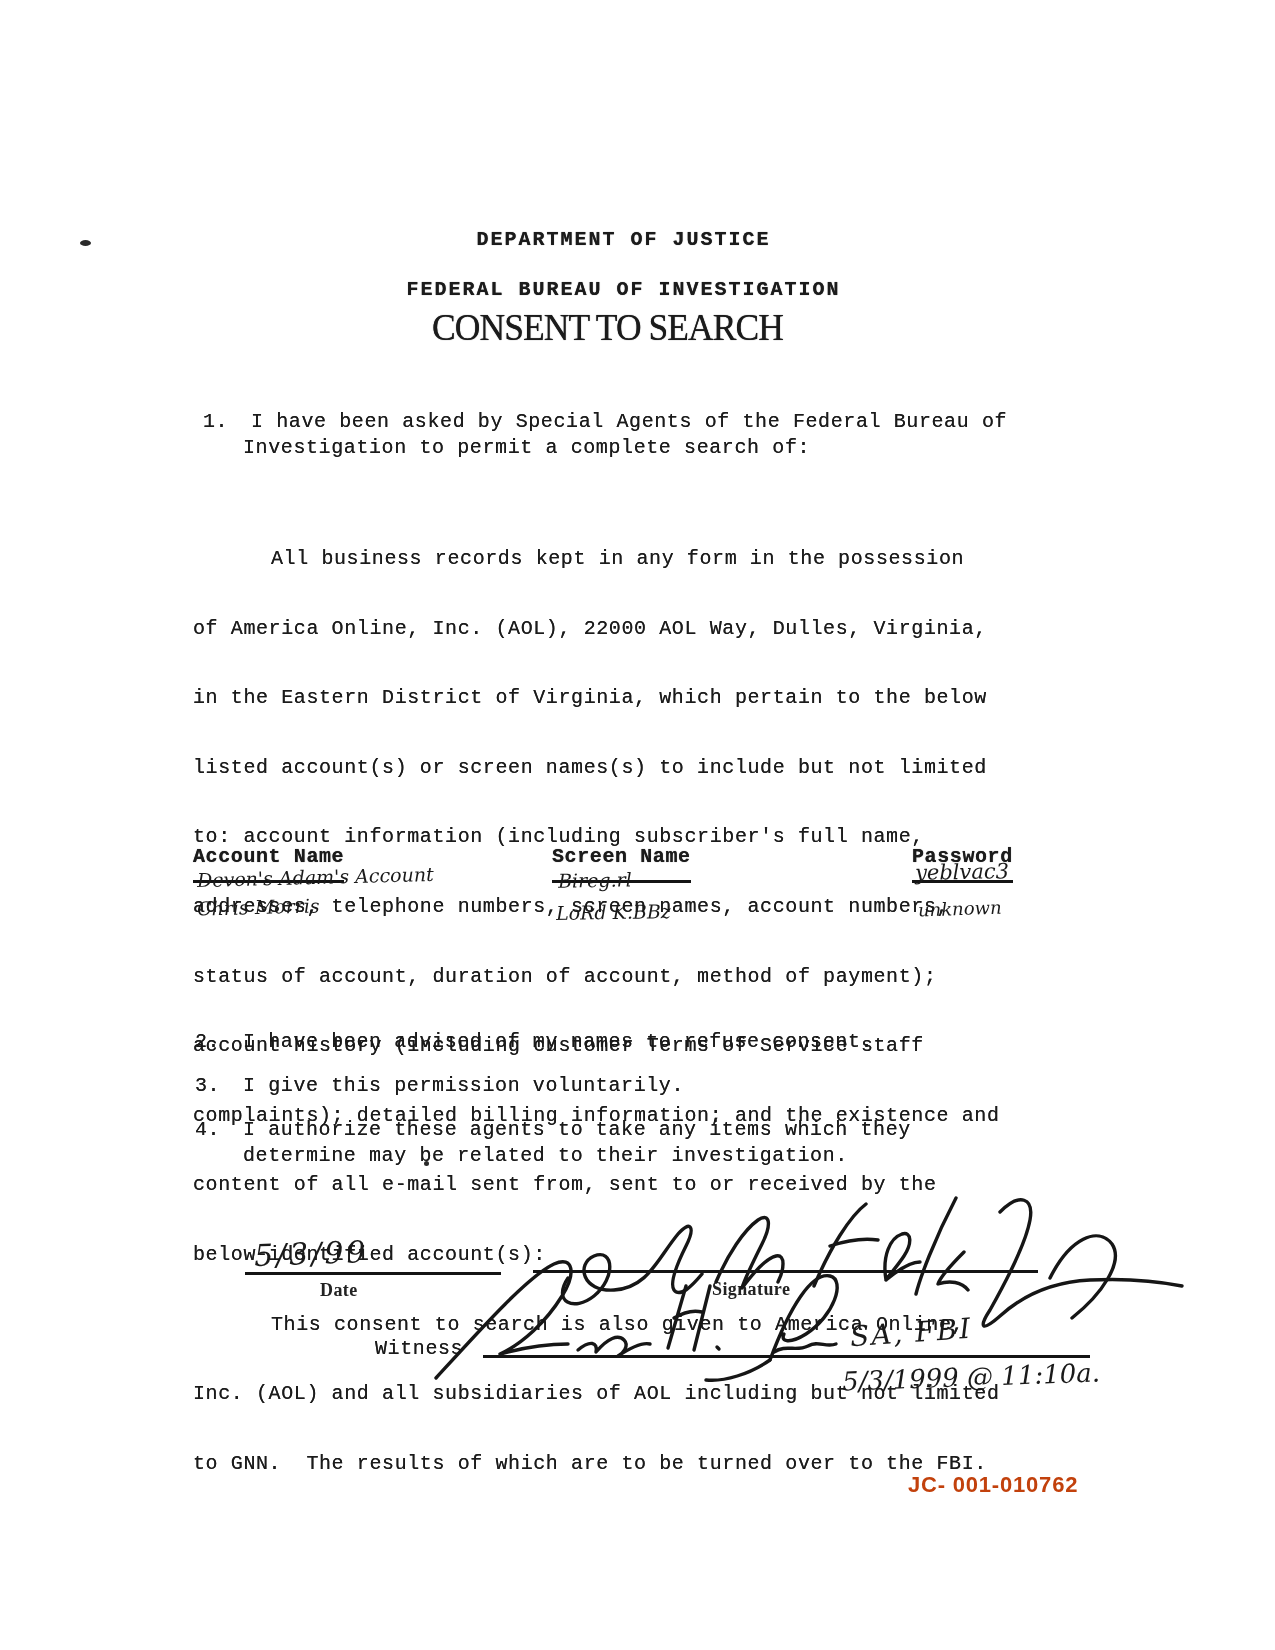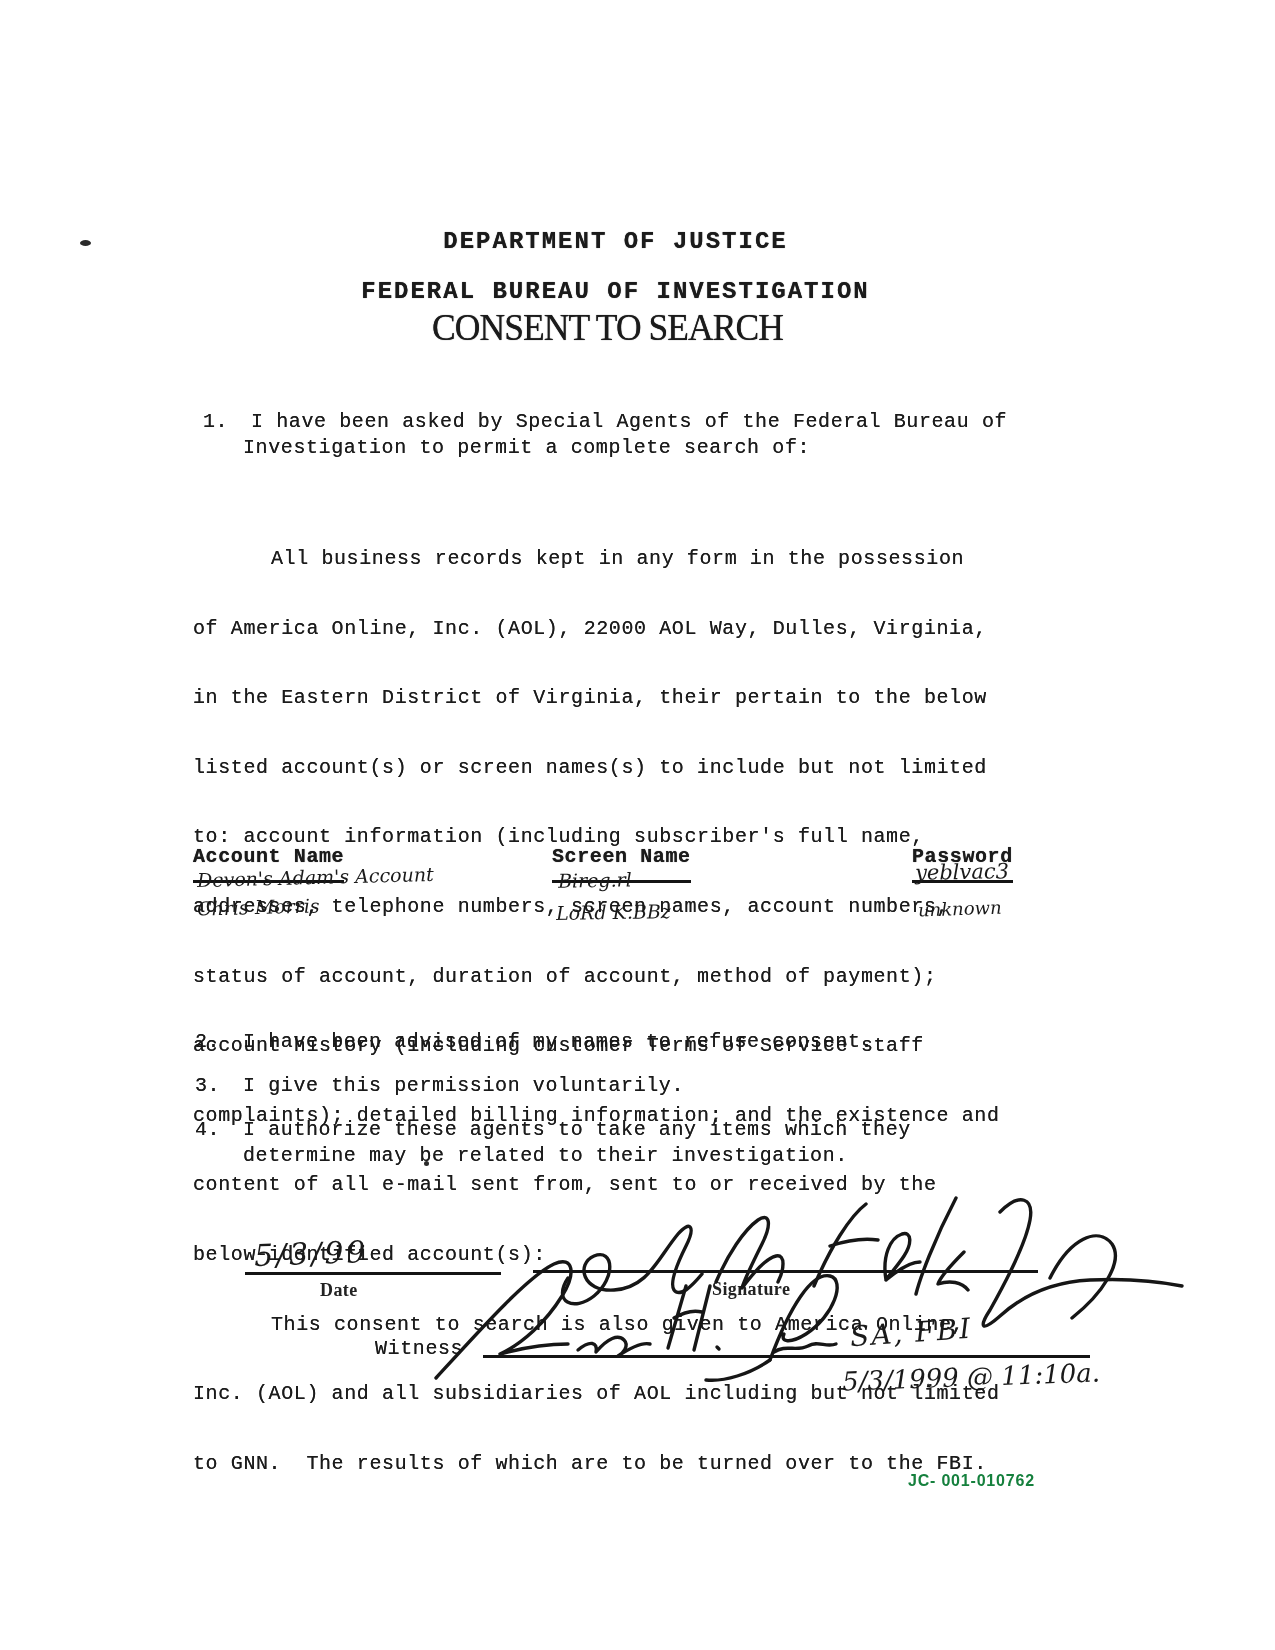--- a/index.html
+++ b/index.html
@@ -13,22 +13,22 @@
     font-family:"Liberation Mono", monospace;
   }
   .typ{
     font-family:"Liberation Mono", monospace;
     font-size:20px;
     letter-spacing:0.6px;
     white-space:pre;
     text-shadow:0 0 0.6px rgba(20,20,20,0.85);
   }
   .hdr{
-    position:absolute;left:8px;width:1215px;text-align:center;
-    font-weight:bold;letter-spacing:2px;font-size:24px;
+    position:absolute;left:16px;width:1215px;text-align:center;
+    font-weight:bold;letter-spacing:2px;font-size:20px;
     font-family:"Liberation Mono", monospace;
     text-shadow:0 0 0.7px rgba(10,10,10,0.9);
     white-space:pre;
   }
   .title{
     position:absolute;left:0;width:1215px;top:306px;text-align:center;
     font-family:"Liberation Serif", serif;
     font-size:37px;letter-spacing:-1px;
     transform:scaleX(0.96);
     text-shadow:0 0 0.8px rgba(10,10,10,0.9);
@@ -57,21 +57,21 @@
   .sig-line{position:absolute;height:3px;background:#141414;}
   .small-label{
     position:absolute;
     font-family:"Liberation Serif", serif;
     font-weight:bold;font-size:18px;letter-spacing:0.4px;
     color:#222;white-space:pre;
   }
   .bates{
     position:absolute;left:908px;top:1472px;
     font-family:"Liberation Sans", sans-serif;
-    font-weight:bold;font-size:16px;letter-spacing:0.8px;color:#15803d;
+    font-weight:bold;font-size:22px;letter-spacing:0.8px;color:#c2410c;
     white-space:pre;
   }
   .speck{position:absolute;background:#2a2a2a;border-radius:50%;}
   svg.sig{position:absolute;overflow:visible;}
   svg.sig path{fill:none;stroke:#161616;stroke-width:3.4;stroke-linecap:round;stroke-linejoin:round;}
 </style>
 </head>
 <body>
 
 <div class="page">
@@ -82,21 +82,21 @@
   <div class="hdr" style="top:228px;">DEPARTMENT OF JUSTICE</div>
   <div class="hdr" style="top:278px;">FEDERAL BUREAU OF INVESTIGATION</div>
   <div class="title">CONSENT TO SEARCH</div>
 
   <div class="abs typ" style="left:203px;top:410px;"><span class="num">1.</span><span>I have been asked by Special Agents of the Federal Bureau of</span></div>
   <div class="abs typ cont" style="left:195px;top:436px;">Investigation to permit a complete search of:</div>
 
   <div class="body-block typ">
     <div class="bl indent">All business records kept in any form in the possession</div>
     <div class="bl">of America Online, Inc. (AOL), 22000 AOL Way, Dulles, Virginia,</div>
-    <div class="bl">in the Eastern District of Virginia, their pertain to the below</div>
+    <div class="bl">in the Eastern District of Virginia, which pertain to the below</div>
     <div class="bl">listed account(s) or screen names(s) to include but not limited</div>
     <div class="bl">to: account information (including subscriber's full name,</div>
     <div class="bl">addresses, telephone numbers, screen names, account numbers,</div>
     <div class="bl">status of account, duration of account, method of payment);</div>
     <div class="bl">account history (including customer Terms of Service staff</div>
     <div class="bl">complaints); detailed billing information; and the existence and</div>
     <div class="bl">content of all e-mail sent from, sent to or received by the</div>
     <div class="bl">below-identified account(s):</div>
     <div class="bl indent">This consent to search is also given to America Online,</div>
     <div class="bl">Inc. (AOL) and all subsidiaries of AOL including but not limited</div>

